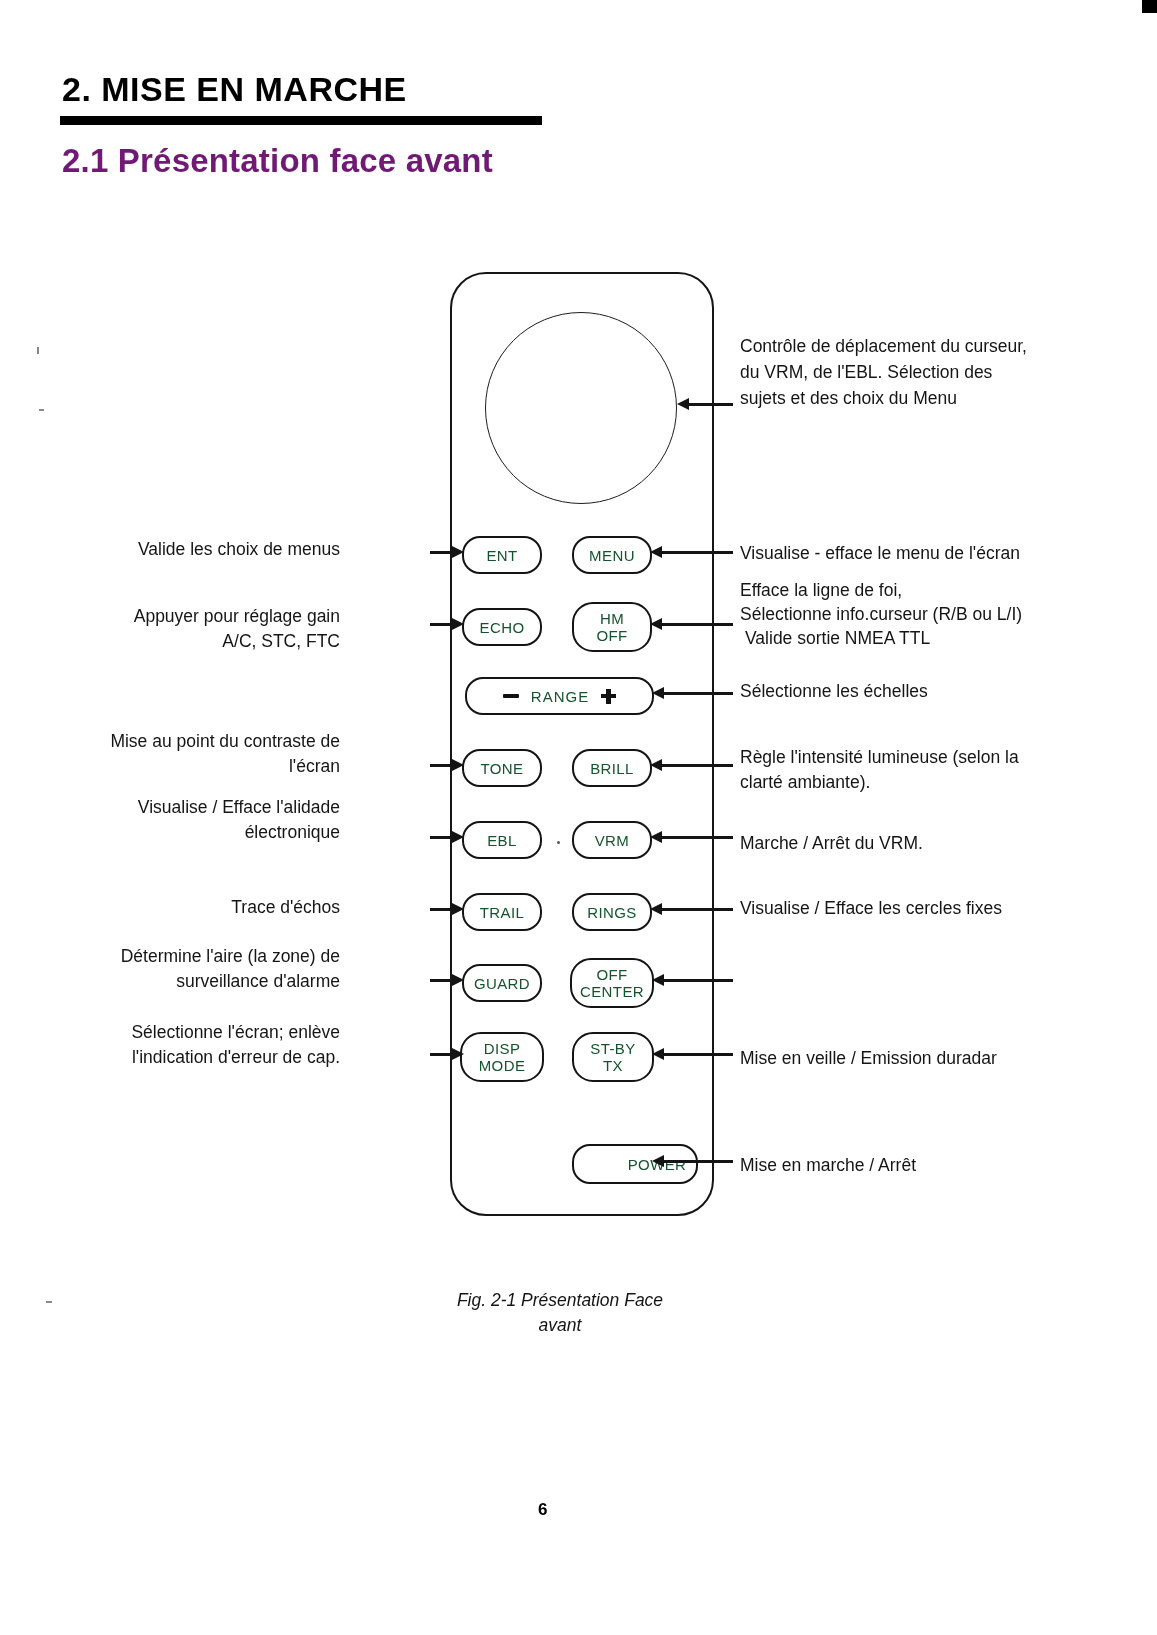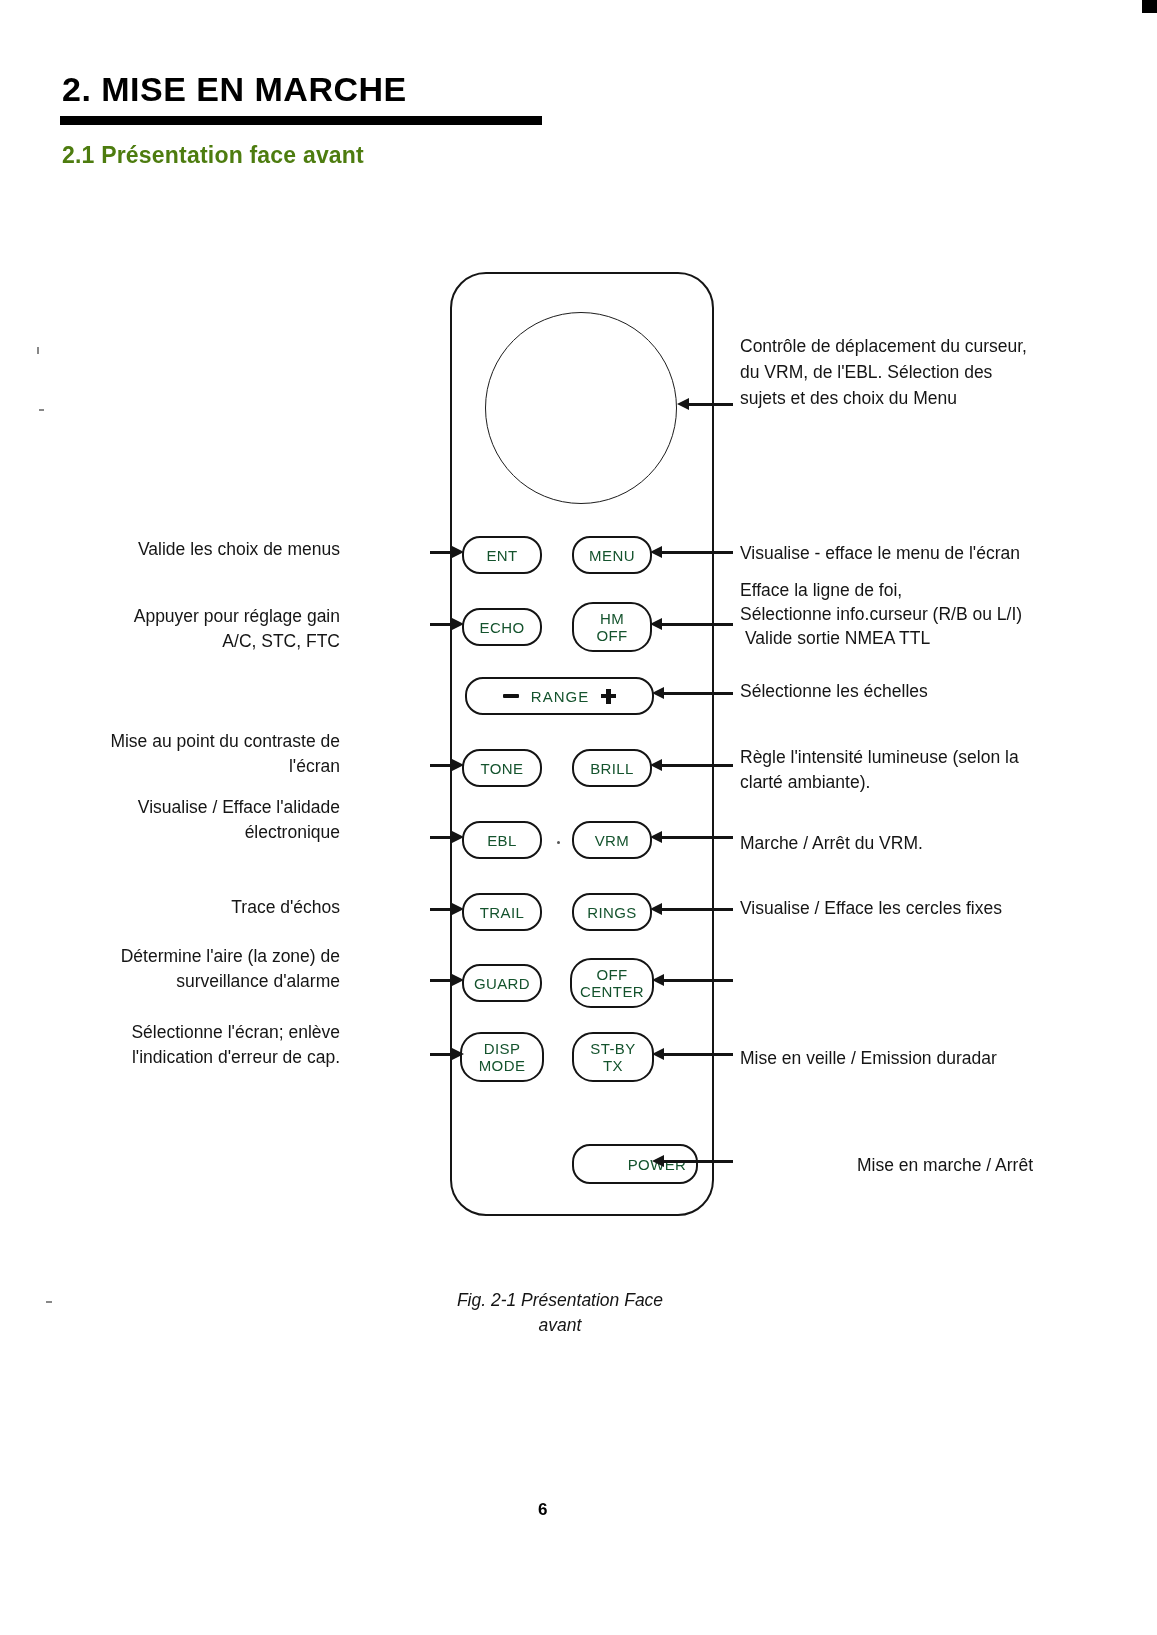--- a/index.html
+++ b/index.html
@@ -2,21 +2,21 @@
 <html><head>
 <meta charset="utf-8">
 <style>
   html,body{margin:0;padding:0;background:#e8e8e8;}
   .page{
     position:relative;width:1157px;height:1635px;background:#ffffff;
     font-family:"Liberation Sans","DejaVu Sans",sans-serif;color:#111;overflow:hidden;
   }
   .abs{position:absolute;}
   .h1{font-size:34px;font-weight:700;letter-spacing:.5px;color:#000;}
-  .h2{font-size:23px;font-weight:700;letter-spacing:.2px;color:#4d7c0f;}
+  .h2{font-size:33px;font-weight:700;letter-spacing:.2px;color:#701a75;}
   .rule{background:#000;}
   .lbl{font-size:17.5px;line-height:25px;color:#151515;}
   .lbl.left{text-align:right;}
   .panel{
     border:2.8px solid #151515;border-radius:36px;background:#fff;
   }
   .trackball{border:1.7px solid #1d1d1d;border-radius:50%;background:#fff;}
   .btn{
     position:absolute;border:2.4px solid #141414;border-radius:18px;background:#fff;
     display:flex;flex-direction:column;align-items:center;justify-content:center;
@@ -226,21 +226,21 @@
   </div>
   <div class="abs lbl" style="left:740px;top:831px;width:410px;">
     <div>Marche / Arrêt du VRM.</div>
   </div>
   <div class="abs lbl" style="left:740px;top:896px;width:410px;">
     <div>Visualise / Efface les cercles fixes</div>
   </div>
   <div class="abs lbl" style="left:740px;top:1046px;width:410px;">
     <div>Mise en veille / Emission duradar</div>
   </div>
-  <div class="abs lbl" style="left:740px;top:1153px;width:410px;text-align:center;">
+  <div class="abs lbl" style="left:740px;top:1153px;width:410px;">
     <div>Mise en marche / Arrêt</div>
   </div>
 
   <div class="abs caption" style="left:420px;top:1288px;width:280px;">
     <div>Fig. 2-1 Présentation Face</div>
     <div>avant</div>
   </div>
 
   <div class="abs pagenum" style="left:538px;top:1500px;">6</div>
 

